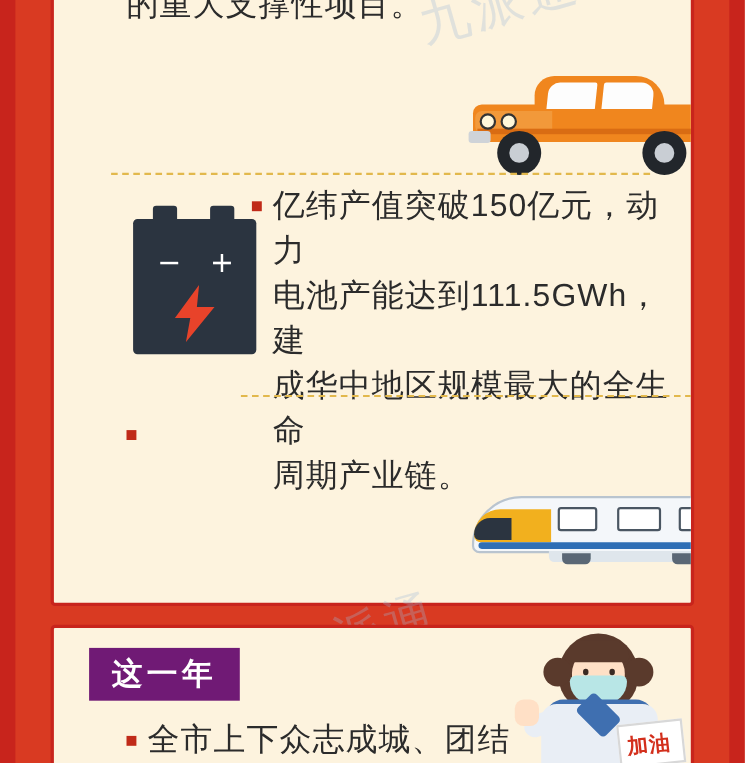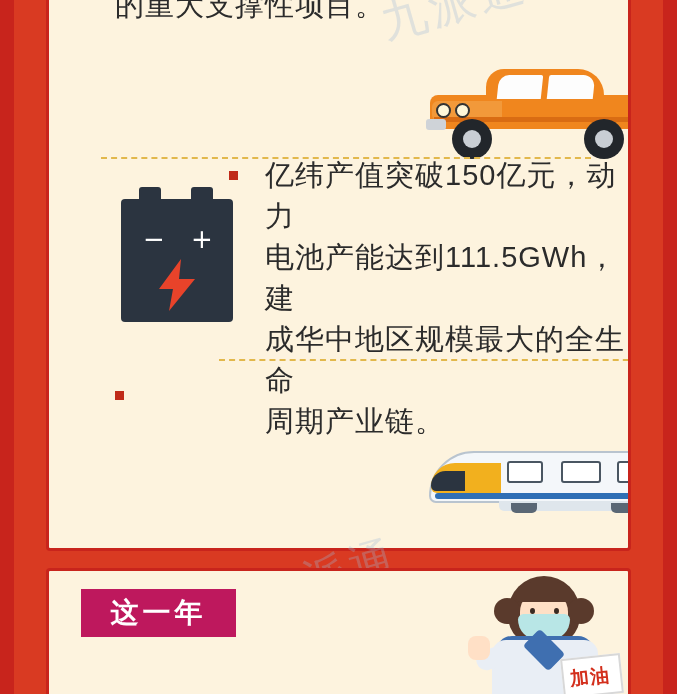--- a/index.html
+++ b/index.html
@@ -104,23 +104,23 @@
     background: #fdf3de;
     border: 3px solid #c8241c;
     border-radius: 4px;
     box-sizing: border-box;
     overflow: hidden;
   }
   .tagbox {
     position: absolute;
     left: 32px;
     top: 18px;
-    width: 155px;
+    width: 137px;
     height: 48px;
-    background: #be185d;
+    background: #701a75;
     display: flex;
     align-items: center;
     justify-content: center;
   }
   .tagbox span {
     color: #fff;
     font-size: 28px;
     letter-spacing: 4px;
     font-weight: bold;
     font-family: "Liberation Sans", sans-serif;
@@ -452,21 +452,21 @@
         <div class="cap r"></div>
         <div class="shell">
           <div class="sign minus">−</div>
           <div class="sign plus">+</div>
           <svg width="44" height="52" viewBox="0 0 44 52">
             <polygon points="26,0 4,30 18,30 14,52 40,20 24,20" fill="#e8432a"></polygon>
           </svg>
         </div>
       </div>
 
-      <div class="blk" style="left:180px; top:164px; width:400px;gap:17px;">
+      <div class="blk" style="left:180px; top:176px; width:400px;">
         <div class="bullet"></div>
         <div class="txt">亿纬产值突破150亿元，动力
 电池产能达到111.5GWh，建
 成华中地区规模最大的全生命
 周期产业链。</div>
       </div>
 
       <div class="dash" style="left:170px; top:368px; width:430px;"></div>
 
       <div class="blk" style="left:66px; top:384px; width:470px;">
@@ -489,20 +489,24 @@
     </div>
   </div>
 
   <div class="watermark wm2">九派通</div>
 
   <div class="card2">
     <div class="tagbox">
       <span>这一年</span>
     </div>
 
+    <div class="blk" style="left:66px; top:82px; width:400px;">
+      <div class="bullet"></div>
+      <div class="txt">全市上下众志成城、团结</div>
+    </div>
   </div>
 
   <div class="nurse">
     <div class="hair-back"></div>
     <div class="bun-l"></div>
     <div class="bun-r"></div>
     <div class="face"></div>
     <div class="fringe"></div>
     <div class="eye l"></div>
     <div class="eye r"></div>

